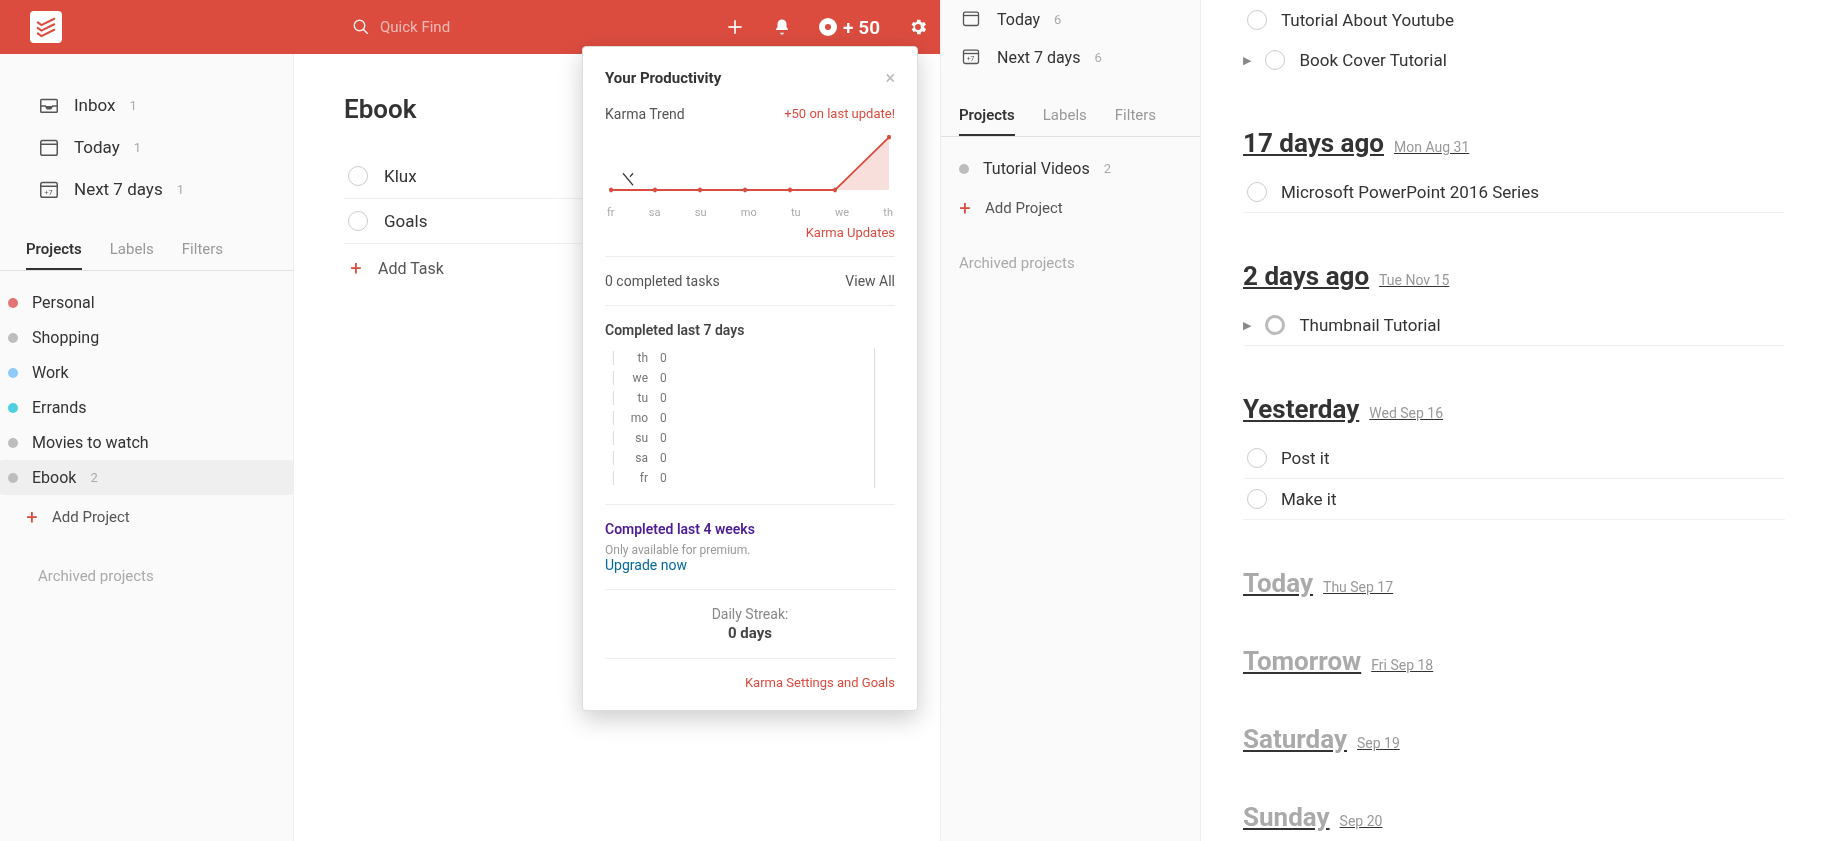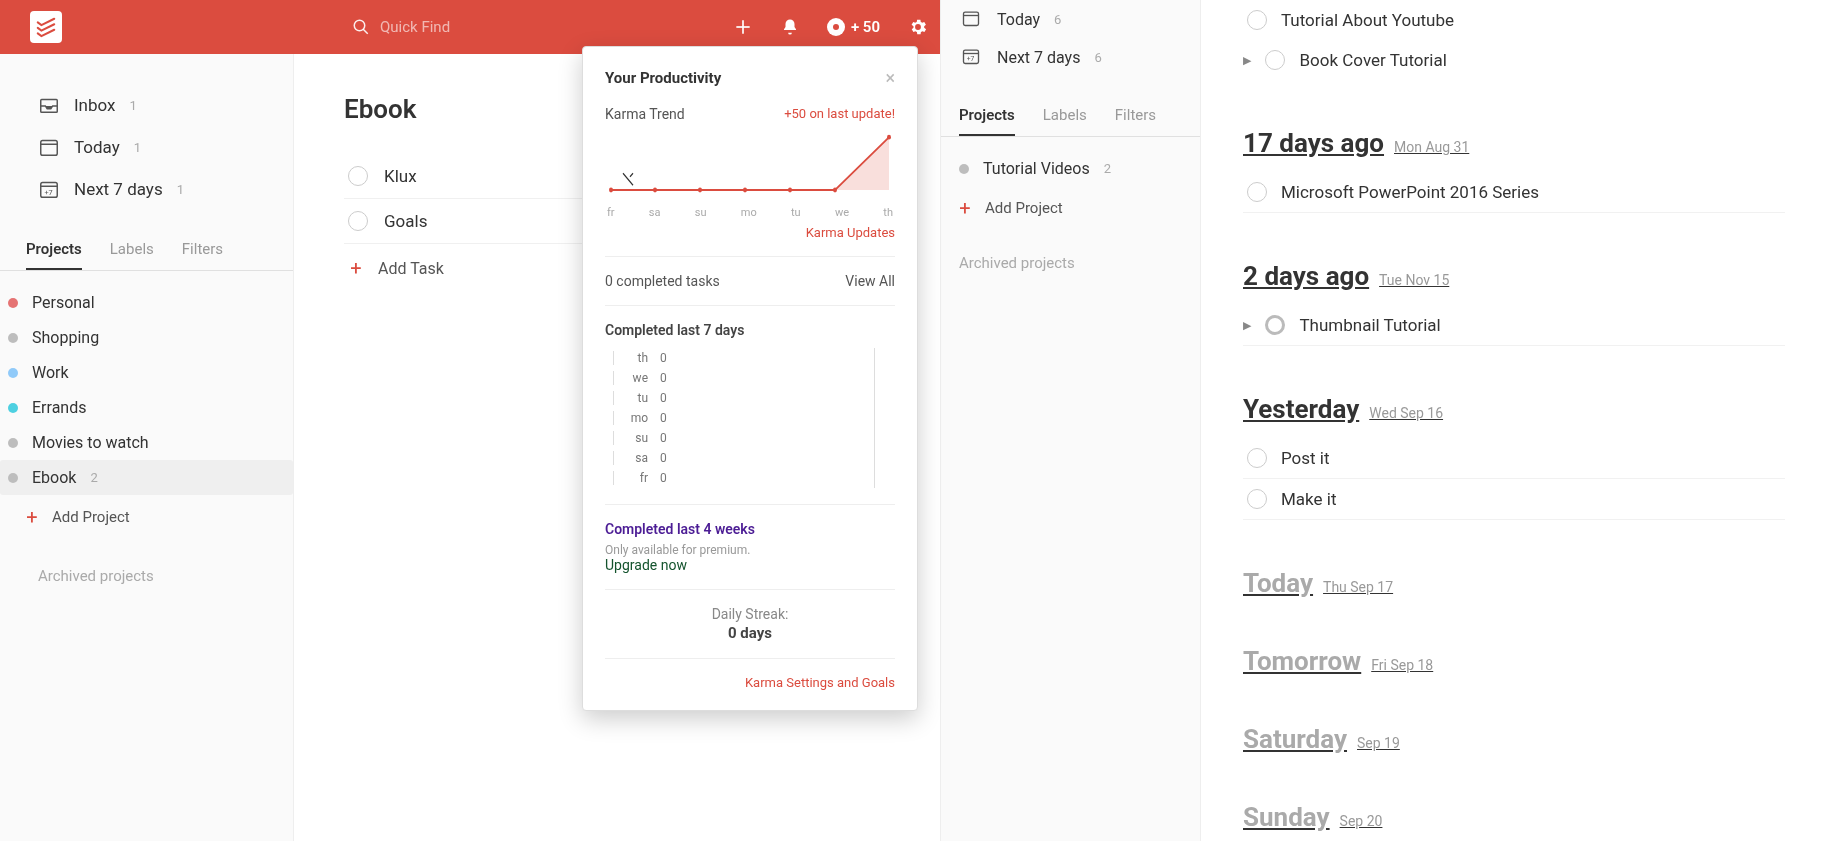--- a/index.html
+++ b/index.html
@@ -7,21 +7,21 @@
 
   
   .topbar { height: 54px; background: #db4c3f; width: 940px; display: flex; align-items: center; color: #fff; position: relative; }
   .logo { width: 32px; height: 32px; background: #fff; border-radius: 4px; margin-left: 30px; display:flex; align-items:center; justify-content:center; }
   .logo svg { width: 22px; height: 22px; }
   .search-area { margin-left: 290px; display: flex; align-items: center; gap: 10px; color: rgba(255,255,255,0.8); }
   .search-input { background: transparent; border: none; color: #fff; font-size: 15px; outline: none; width: 200px; }
   .search-input::placeholder { color: rgba(255,255,255,0.6); }
   .topbar-actions { position: absolute; right: 12px; display: flex; align-items: center; gap: 28px; }
   .top-icon { cursor: pointer; display: flex; align-items: center; }
-  .karma-badge { display: flex; align-items: center; gap: 6px; font-size: 15px; font-weight: 600; }
+  .karma-badge { display: flex; align-items: center; gap: 6px; font-size: 19px; font-weight: 600; }
   .karma-circle { width: 18px; height: 18px; border-radius: 50%; background: #fff; position: relative; }
   .karma-circle::after { content:""; position:absolute; width:6px; height:6px; background:#db4c3f; border-radius:50%; top:6px; left:6px; }
   .karma-arrow-down { position: absolute; bottom: -8px; left: 50%; transform: translateX(-50%); width:0; height:0; border-left:8px solid transparent; border-right:8px solid transparent; border-top:8px solid #db4c3f; }
 
   
   .left-app { width: 940px; display: flex; }
   .sidebar1 { width: 294px; background: #fafafa; height: 795px; padding-top: 30px; border-right: 1px solid #eee; }
   .nav-item { display: flex; align-items: center; gap: 14px; padding: 10px 38px; font-size: 17px; color: #333; cursor: pointer; }
   .nav-count { font-size: 13px; color: #aaa; }
   .nav-icon { width: 22px; height: 22px; color: #555; }
@@ -52,21 +52,21 @@
   .chart { height: 72px; margin: 8px 0 4px 0; }
   .chart-labels { display:flex; justify-content:space-between; font-size: 11px; color:#aaa; padding: 0 2px; }
   .link-right { text-align:right; font-size:13px; color:#db4c3f; cursor:pointer; margin-top:6px; }
   .hr { border:none; border-top:1px solid #eee; margin: 16px 0; }
   .week-list { padding-left: 8px; font-size: 12px; color:#777; position:relative; }
   .week-row { display:flex; align-items:center; gap: 12px; padding: 3px 0; }
   .week-bar { width:1px; height:14px; background:#ddd; }
   .daily-streak { text-align:center; font-size:14px; color:#888; }
   .daily-streak strong { font-size:15px; color:#444; display:block; margin-top:2px; }
   .premium-note { font-size:12px; color:#999; }
-  .upgrade { font-size:14px; color:#14532d; cursor:pointer; }
+  .upgrade { font-size:14px; color:#0369a1; cursor:pointer; }
   .week-border { position:absolute; right:20px; top:0; bottom:0; width:1px; background:#ddd; }
 
   
   .right-app { position:absolute; left: 940px; top:0; width: 887px; height: 841px; display:flex; border-left:1px solid #eee; }
   .sidebar2 { width: 260px; background: #fafafa; padding-top: 0px; border-right:1px solid #eee; }
   .sidebar2 .nav-item { padding: 8px 20px; font-size: 16px; }
   .sidebar2 .tabs1 { padding: 12px 18px 0 18px; margin-top: 18px; }
   .sidebar2 .project-item { padding: 8px 18px; }
   .sidebar2 .add-btn { padding: 10px 18px; }
   .sidebar2 .archived { padding: 24px 18px; }

